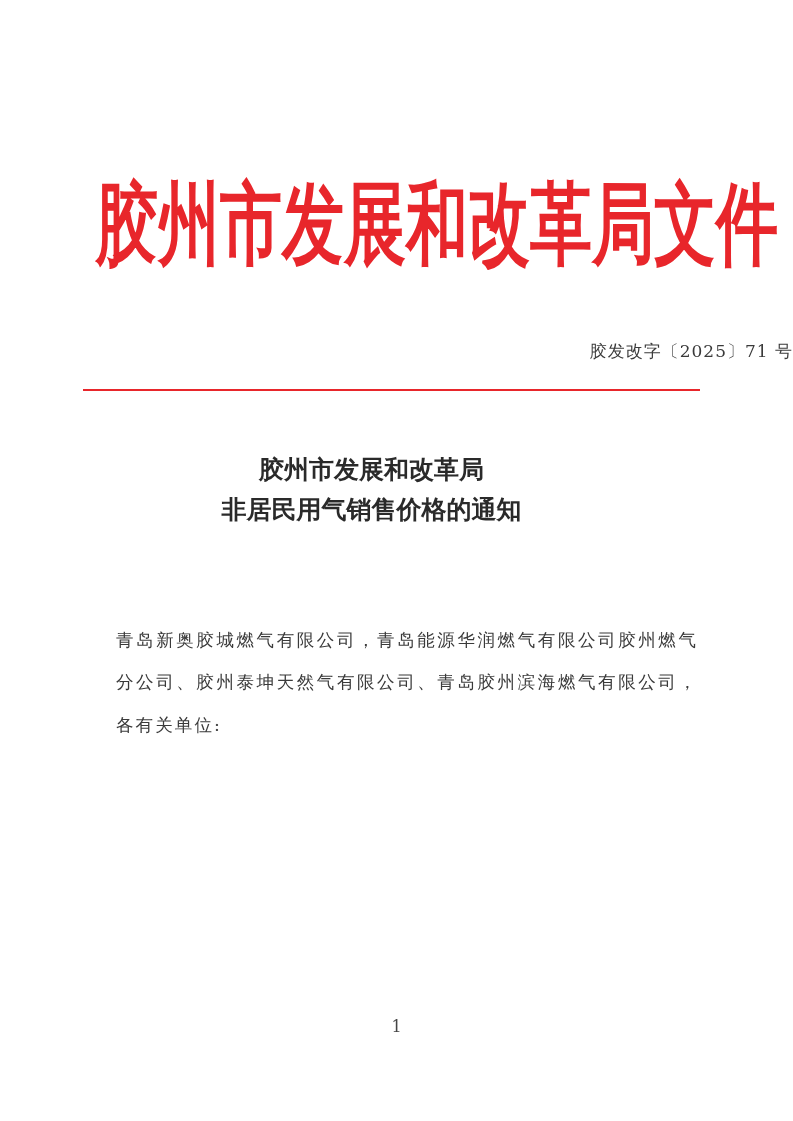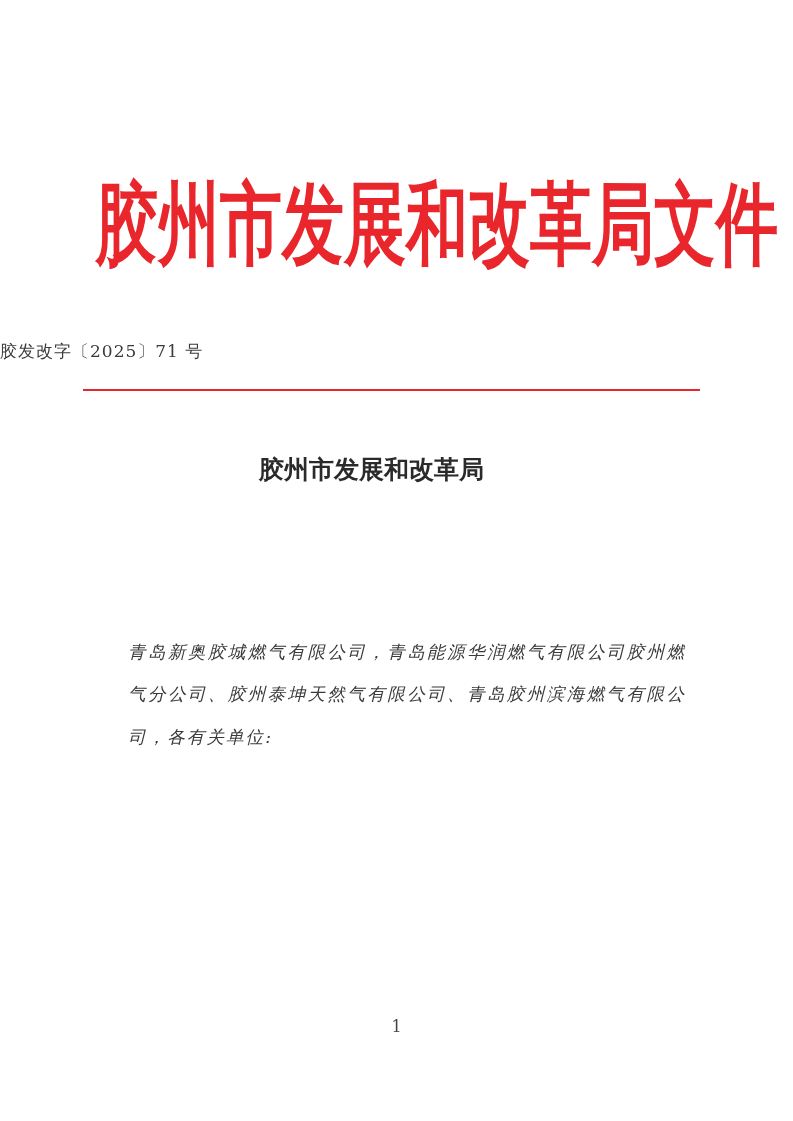--- a/index.html
+++ b/index.html
@@ -3,28 +3,28 @@
   <meta charset="utf-8">
   <style>
     html, body { margin: 0; padding: 0; background: #ffffff; }
     body { width: 793px; height: 1121px; position: relative; overflow: hidden;
            font-family: "DejaVu Serif", "Liberation Serif", serif; color: #2b2b2b; }
     .masthead { position: absolute; left: 96px; top: 170px; width: 590px; height: 110px;
                 display: flex; justify-content: space-between; align-items: center;
                 color: #e8262b; font-family: "DejaVu Serif", serif; font-size: 62px;
                 font-weight: bold; line-height: 1; }
     .masthead span { display: inline-block; transform: scaleY(1.45); transform-origin: center; }
-    .docnum { position: absolute; top: 340px; left: 0; width: 793px; text-align: left;
+    .docnum { position: absolute; top: 340px; left: 0; width: 793px; text-align: right;
               font-size: 17px; color: #3a3a3a; letter-spacing: 1px; }
     .redline { position: absolute; left: 83px; top: 389px; width: 617px; height: 2px; background: #e8262b; }
     .title { position: absolute; top: 450px; left: 0; width: 743px; text-align: center;
              font-size: 25px; font-weight: bold; line-height: 40px; color: #2a2a2a; }
     .body { position: absolute; top: 615px; left: 112px; width: 590px; font-size: 17.5px;
             line-height: 42.3px; color: #3a3a3a; letter-spacing: 2.1px; text-align: justify; }
-    .body p { margin: 16px; font-style: italic; }
+    .body p { margin: 4px; }
     .body p.indent { text-indent: 2em; }
     .pagenum { position: absolute; top: 1017px; left: 0; width: 793px; text-align: center;
                font-size: 16px; color: #444; }
   </style>
 </head>
 <body>
 
 <div class="masthead">
   <span>胶</span>
   <span>州</span>
@@ -38,19 +38,20 @@
   <span>文</span>
   <span>件</span>
 </div>
 
 <div class="docnum">胶发改字〔2025〕71 号</div>
 
 <div class="redline"></div>
 
 <div class="title">
   <div>胶州市发展和改革局</div>
+  <div>非居民用气销售价格的通知</div>
 </div>
 
 <div class="body">
   <p>青岛新奥胶城燃气有限公司，青岛能源华润燃气有限公司胶州燃气分公司、胶州泰坤天然气有限公司、青岛胶州滨海燃气有限公司，各有关单位:</p>
 </div>
 
 <div class="pagenum">1</div>
 
 </body></html>

